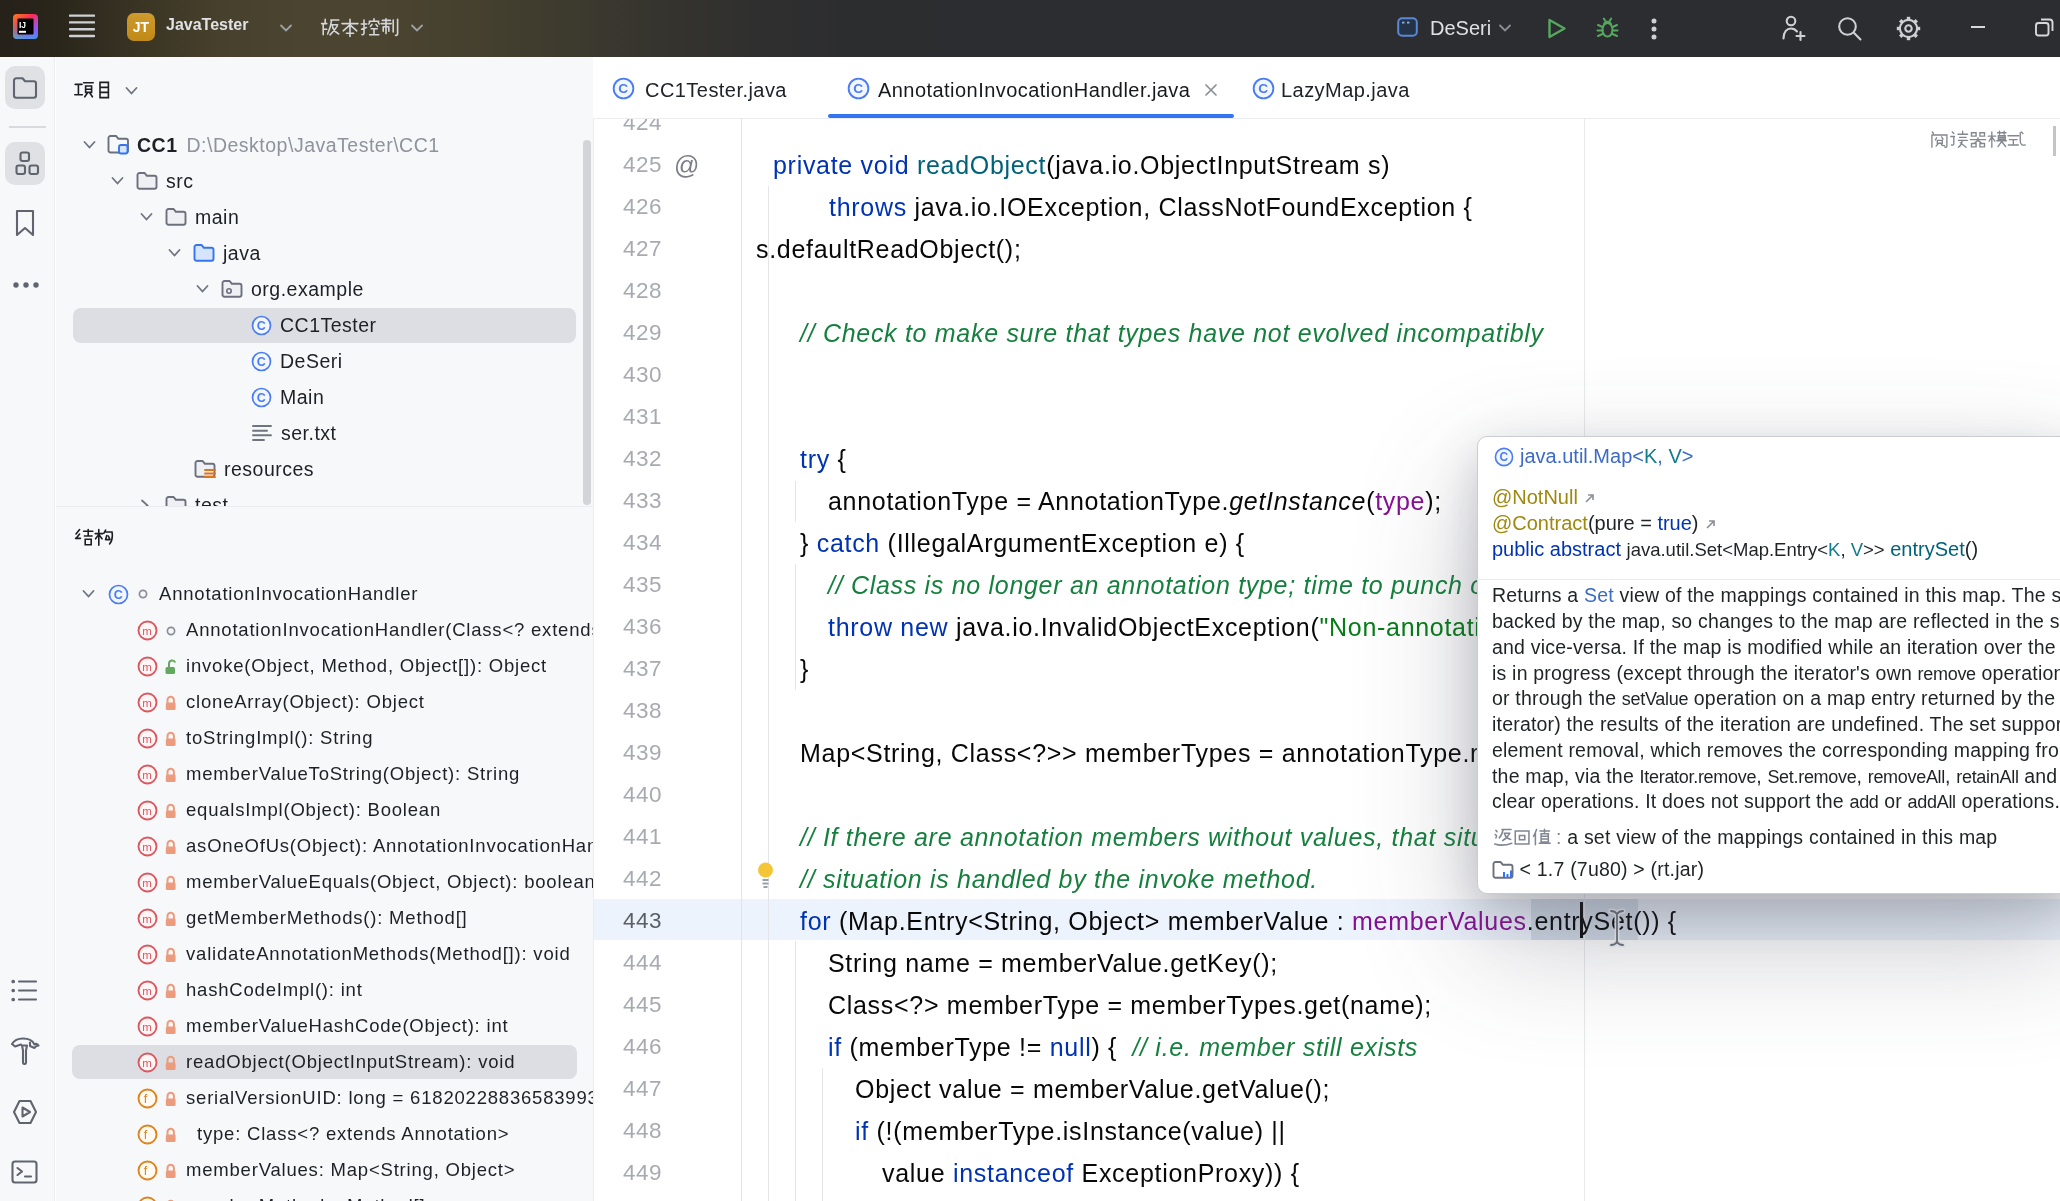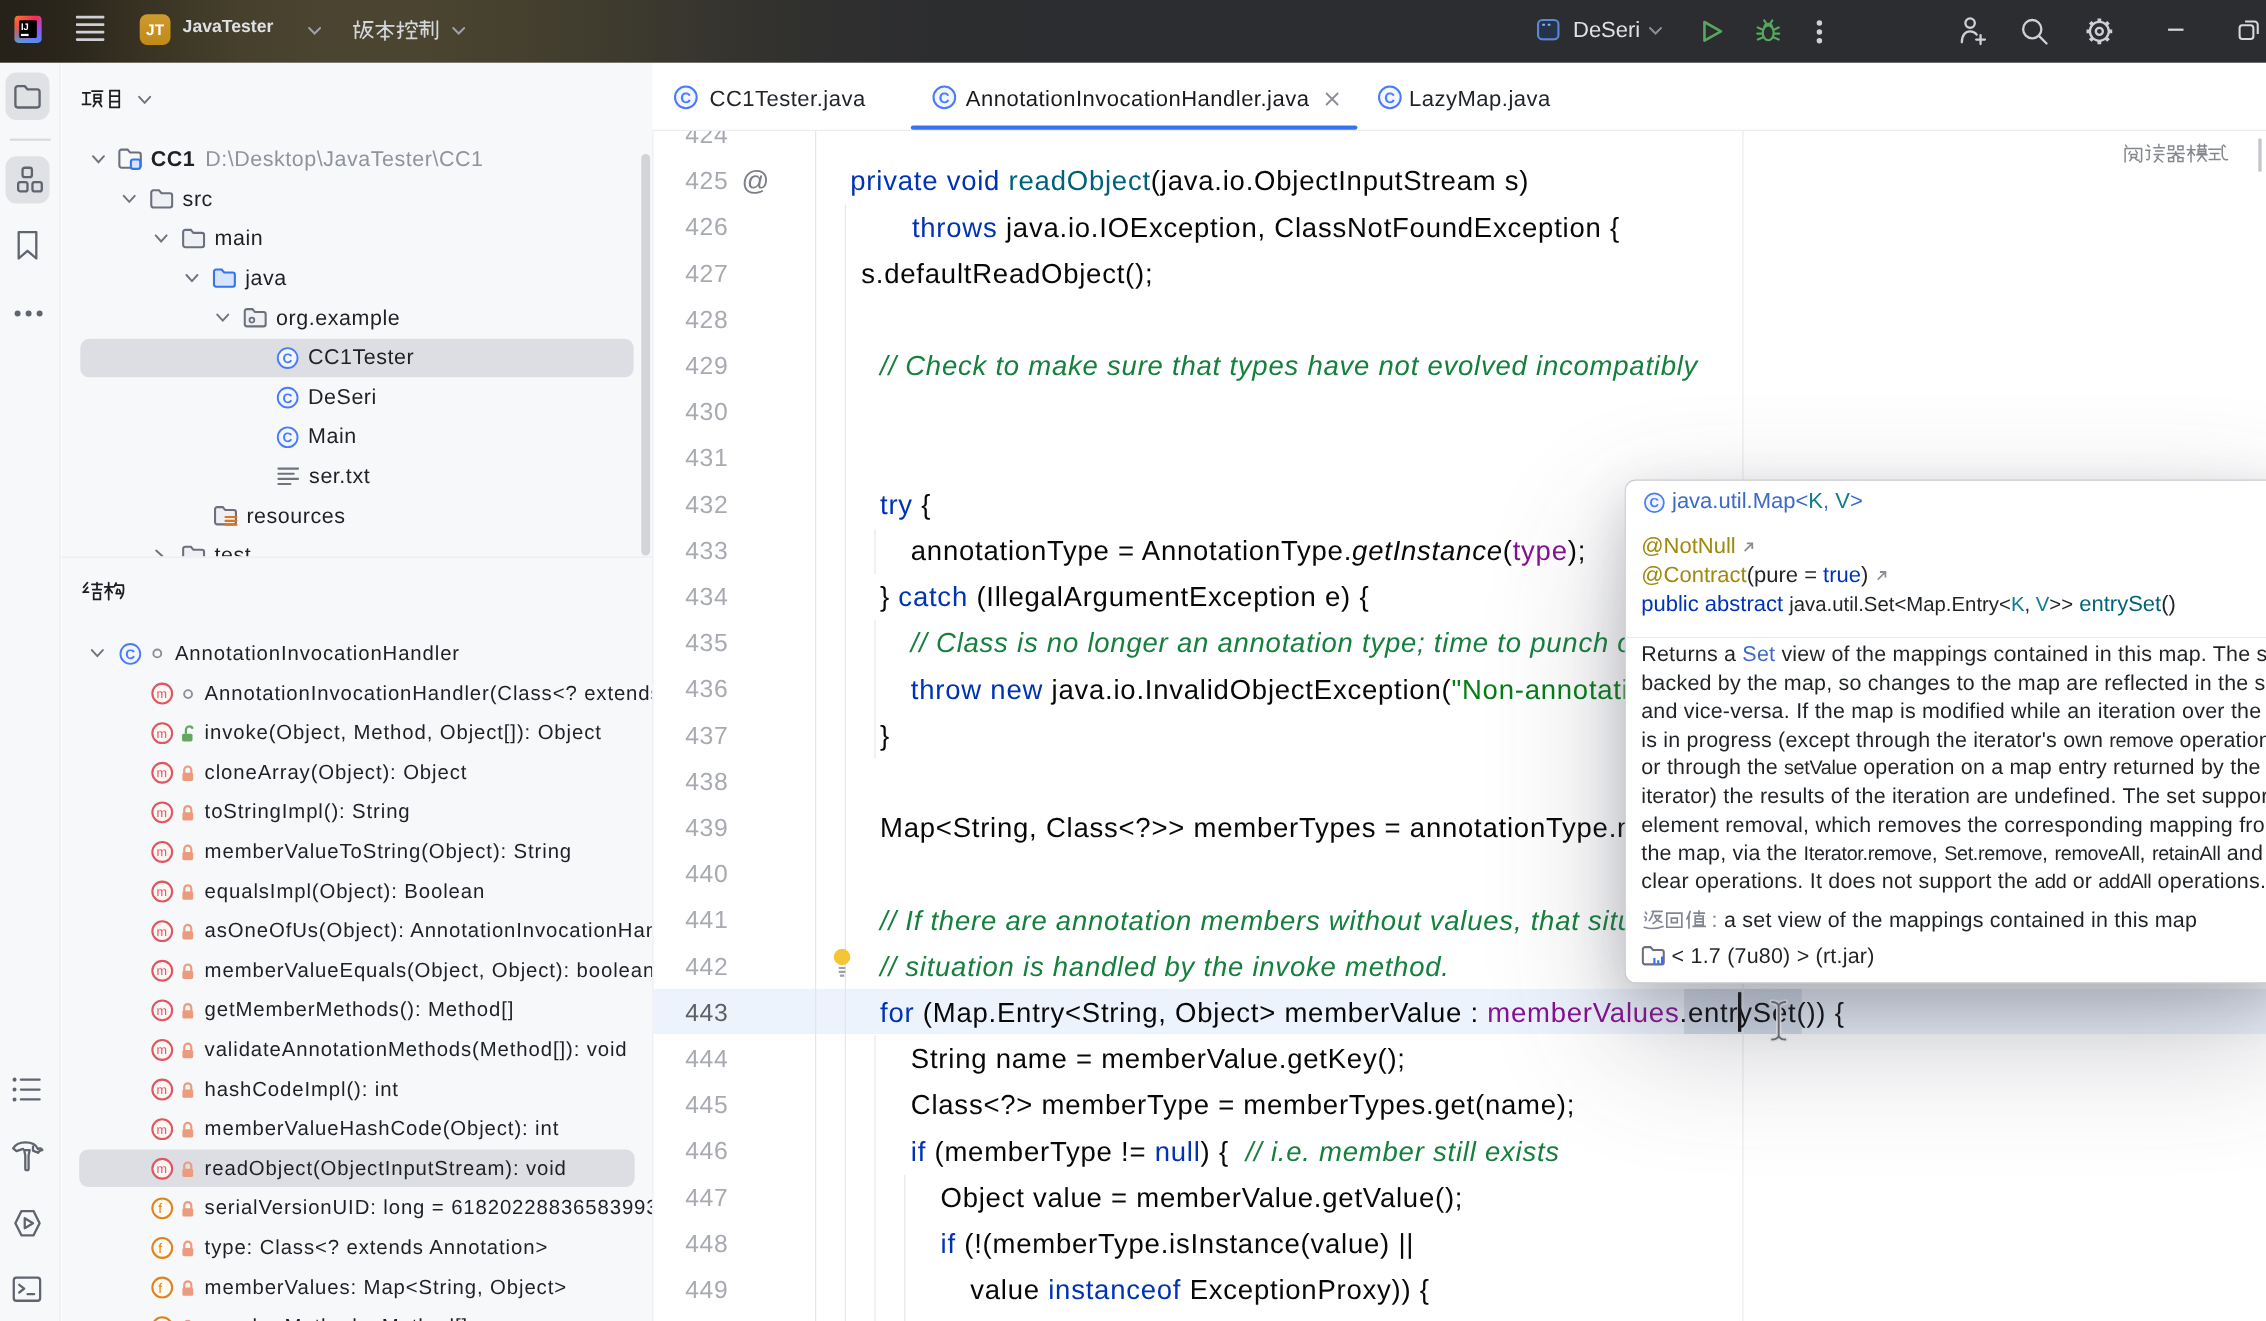--- a/index.html
+++ b/index.html
@@ -478,21 +478,21 @@
       </div>
   <div class="srow" style="top:609px;left:81px">
         <svg width="21" height="21" viewBox="0 0 21 21">
           <circle cx="10.5" cy="10.5" r="9" fill="#fffaf2" stroke="#e0821e" stroke-width="1.9"></circle>
           <text x="6.8" y="15" font-size="12.5" fill="#e0821e" font-family="Liberation Sans">f</text>
         </svg>
         <svg style="margin-left:5px" width="16" height="17" viewBox="0 0 16 17">
           <path d="M4.5,9 V6 a3.2,3.2 0 0 1 6.4,0 v3" fill="none" stroke="#ec9b7c" stroke-width="2"></path>
           <rect x="2.8" y="8.5" width="9.8" height="7.5" rx="1.5" fill="#ec9b7c"></rect>
         </svg>
-        <span style="margin-left:7px">type: Class&lt;? extends Annotation&gt;</span>
+        <span style="margin-left:18px">type: Class&lt;? extends Annotation&gt;</span>
       </div>
   <div class="srow" style="top:645px;left:81px">
         <svg width="21" height="21" viewBox="0 0 21 21">
           <circle cx="10.5" cy="10.5" r="9" fill="#fffaf2" stroke="#e0821e" stroke-width="1.9"></circle>
           <text x="6.8" y="15" font-size="12.5" fill="#e0821e" font-family="Liberation Sans">f</text>
         </svg>
         <svg style="margin-left:5px" width="16" height="17" viewBox="0 0 16 17">
           <path d="M4.5,9 V6 a3.2,3.2 0 0 1 6.4,0 v3" fill="none" stroke="#ec9b7c" stroke-width="2"></path>
           <rect x="2.8" y="8.5" width="9.8" height="7.5" rx="1.5" fill="#ec9b7c"></rect>
         </svg>
@@ -566,21 +566,21 @@
   <div class="lnum" style="left:595px;top:1152px">449</div>
 
   <div class="ab" style="left:674px;top:144px;font-size:25px;color:#7b7e87;line-height:42px">@</div>
   <svg class="ab" style="left:757px;top:861px" width="17" height="29" viewBox="0 0 17 29">
     <circle cx="8.5" cy="9" r="7.5" fill="#f5c538"></circle>
     <path d="M5.5,19 h6 M5.5,22.5 h6 M6.5,26 h4" stroke="#9aa0a8" stroke-width="2" fill="none"></path>
   </svg>
 
   <div class="cl" style="left:773px;top:144px"><span class="kw">private</span> <span class="kw">void</span> <span class="md">readObject</span>(java.io.ObjectInputStream s)</div>
   <div class="cl" style="left:829px;top:186px"><span class="kw">throws</span> java.io.IOException, ClassNotFoundException {</div>
-  <div class="cl" style="left:783px;top:228px">s.defaultReadObject();</div>
+  <div class="cl" style="left:756px;top:228px">s.defaultReadObject();</div>
   <div class="cl" style="left:800px;top:312px"><span class="cm">// Check to make sure that types have not evolved incompatibly</span></div>
   <div class="cl" style="left:800px;top:438px"><span class="kw">try</span> {</div>
   <div class="cl" style="left:828px;top:480px">annotationType = AnnotationType.<span class="it">getInstance</span>(<span class="fd">type</span>);</div>
   <div class="cl" style="left:800px;top:522px">} <span class="kw">catch</span> (IllegalArgumentException e) {</div>
   <div class="cl" style="left:828px;top:564px"><span class="cm">// Class is no longer an annotation type; time to punch out</span></div>
   <div class="cl" style="left:828px;top:606px"><span class="kw">throw</span> <span class="kw">new</span> java.io.InvalidObjectException(<span class="st">"Non-annotation type in annotation serial stream"</span>);</div>
   <div class="cl" style="left:800px;top:648px">}</div>
   <div class="cl" style="left:800px;top:732px">Map&lt;String, Class&lt;?&gt;&gt; memberTypes = annotationType.memberTypes();</div>
   <div class="cl" style="left:800px;top:816px"><span class="cm">// If there are annotation members without values, that situation</span></div>
   <div class="cl" style="left:800px;top:858px"><span class="cm">// situation is handled by the invoke method.</span></div>

